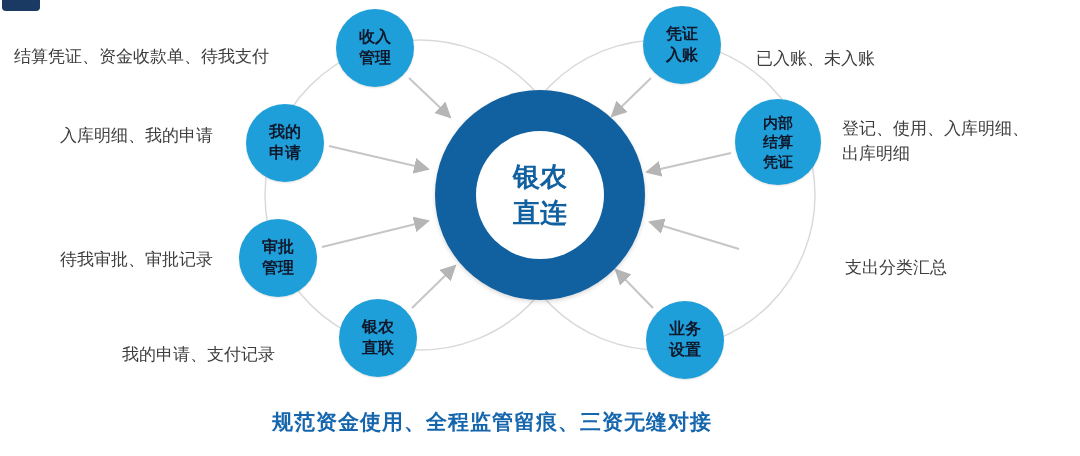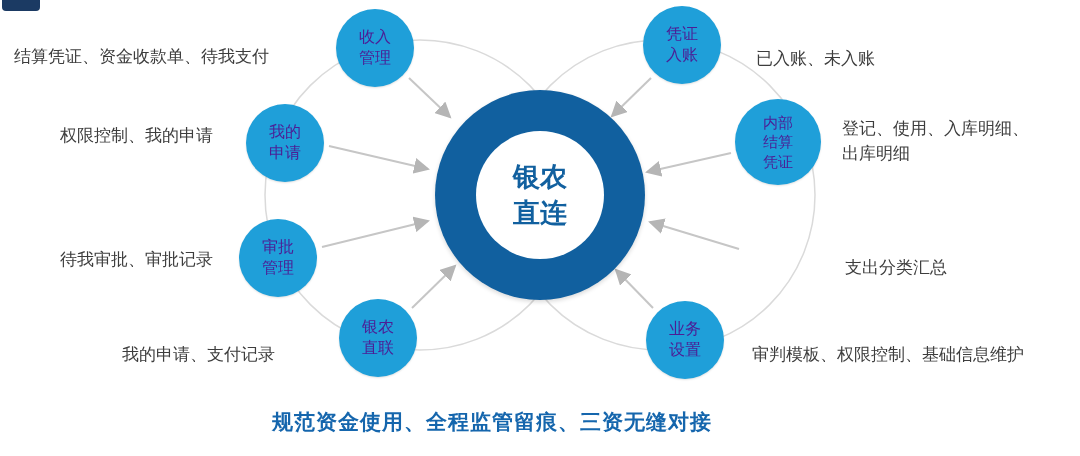--- a/index.html
+++ b/index.html
@@ -5,21 +5,21 @@
   html,body { margin:0; padding:0; background:#ffffff; }
   #canvas {
     position:relative; width:1080px; height:456px; overflow:hidden;
     background:#ffffff;
     font-family:"Liberation Sans", sans-serif;
   }
   #bg-layer { position:absolute; left:0; top:0; width:1080px; height:456px; }
   .node {
     position:absolute; border-radius:50%;
     background:#1f9fd9;
-    color:#4c1d95; font-weight:normal; font-size:16px; line-height:1.3;
+    color:#0f172a; font-weight:bold; font-size:16px; line-height:1.3;
     display:flex; align-items:center; justify-content:center;
     text-align:left; white-space:pre-line;
     box-shadow:0 1px 2px rgba(0,0,0,0.12);
   }
   .node.sm { width:78px; height:78px; }
   .node.lg { width:86px; height:86px; font-size:15px; }
   .desc {
     position:absolute; font-size:17px; color:#3d3d3d; line-height:1.45;
     white-space:nowrap;
   }
@@ -89,24 +89,23 @@
 
   <div class="node sm" style="left:643px; top:6px;">凭证
 入账</div>
   <div class="node lg" style="left:735px; top:99px;">内部
 结算
 凭证</div>
   <div class="node sm" style="left:646px; top:301px;">业务
 设置</div>
 
   <div class="desc" style="left:14px;  top:45px;">结算凭证、资金收款单、待我支付</div>
-  <div class="desc" style="left:60px;  top:124px;">权限控制、我的申请</div>
+  <div class="desc" style="left:60px;  top:124px;">入库明细、我的申请</div>
   <div class="desc" style="left:60px;  top:248px;">待我审批、审批记录</div>
   <div class="desc" style="left:122px; top:343px;">我的申请、支付记录</div>
 
   <div class="desc wrap" style="left:842px; top:117px;">登记、使用、入库明细、出库明细</div>
   <div class="desc" style="left:756px; top:47px;">已入账、未入账</div>
   <div class="desc" style="left:845px; top:256px;">支出分类汇总</div>
-  <div class="desc" style="left:752px; top:343px;">审判模板、权限控制、基础信息维护</div>
 
   <div class="footer">规范资金使用、全程监管留痕、三资无缝对接</div>
 
 </div>
 
 </body></html>

